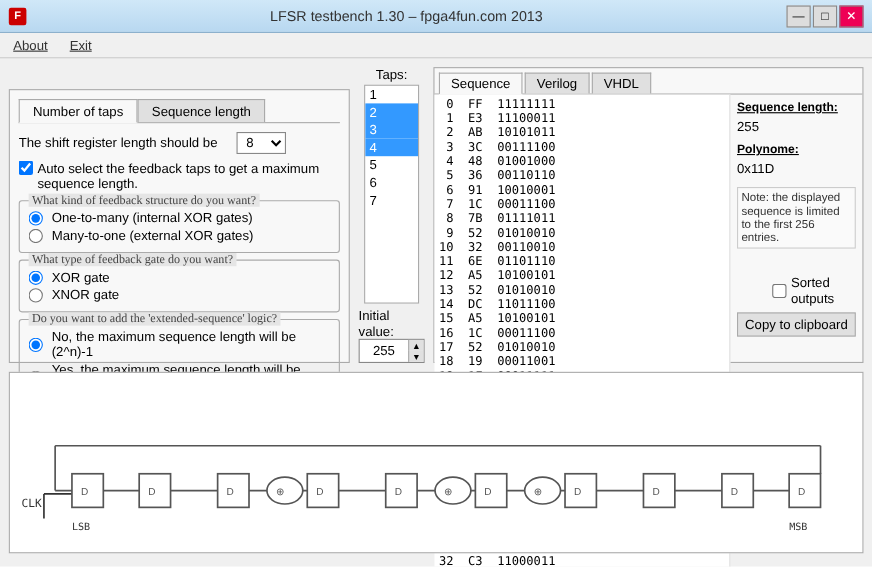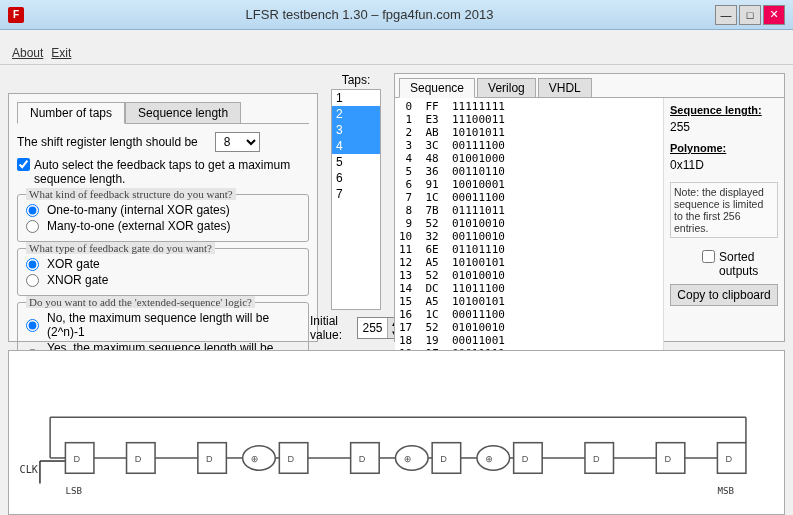--- a/index.html
+++ b/index.html
@@ -42,21 +42,21 @@
       background: #ddd;
       display: flex; align-items: center; justify-content: center;
       font-size: 11px;
       cursor: pointer;
     }
     .title-btn.close { background: #e05; color: white; }
     .menu-bar {
       background: #f0f0f0;
       border-bottom: 1px solid #ccc;
       padding: 3px 8px;
-      display: flex;  margin-top: 12px;
+      display: flex; gap: 12px;
     }
     .menu-item {
       cursor: pointer;
       padding: 1px 4px;
       color: #333;
       text-decoration: underline;
     }
     .main-content {
       display: flex;
       padding: 8px;
@@ -135,21 +135,21 @@
       overflow-y: auto;
     }
     .tap-item {
       padding: 1px 4px;
       font-size: 12px;
       cursor: pointer;
     }
     .tap-item.selected { background: #3399ff; color: white; }
     .initial-value-row {
       margin-top: 4px;
-      display: flex; align-items: center;
+      display: flex; flex-direction: column; align-items: center;
       font-size: 12px;
     }
     .spin-input {
       display: flex; align-items: center;
       border: 1px solid #888;
       background: white;
       width: 60px;
     }
     .spin-val {
       flex: 1; text-align: center; padding: 1px;
@@ -211,21 +211,21 @@
       display: flex;
       flex-direction: column;
       gap: 4px;
       font-size: 12px;
     }
     .seq-length-label { font-weight: bold; text-decoration: underline; font-size: 11px; }
     .seq-length-val { font-size: 12px; }
     .polynom-label { font-weight: bold; text-decoration: underline; font-size: 11px; margin-top: 4px; }
     .polynom-val { font-size: 12px; }
     .note-text { font-size: 10.5px; color: #333; margin-top: 6px; border: 1px solid #ccc; padding: 3px; background: #fafafa; }
-    .sorted-row { display: flex; align-items: flex-start; gap: 4px; margin-top: 8px; padding-left: 32px; }
+    .sorted-row { display: flex; align-items: center; gap: 4px; margin-top: 20px; padding-left: 32px; }
     .copy-btn {
       background: #e0e0e0;
       border: 1px solid #aaa;
       padding: 3px 6px;
       cursor: pointer;
       font-size: 12px;
       margin-top: 2px;
     }
     .bottom-panel {
       height: 165px;

